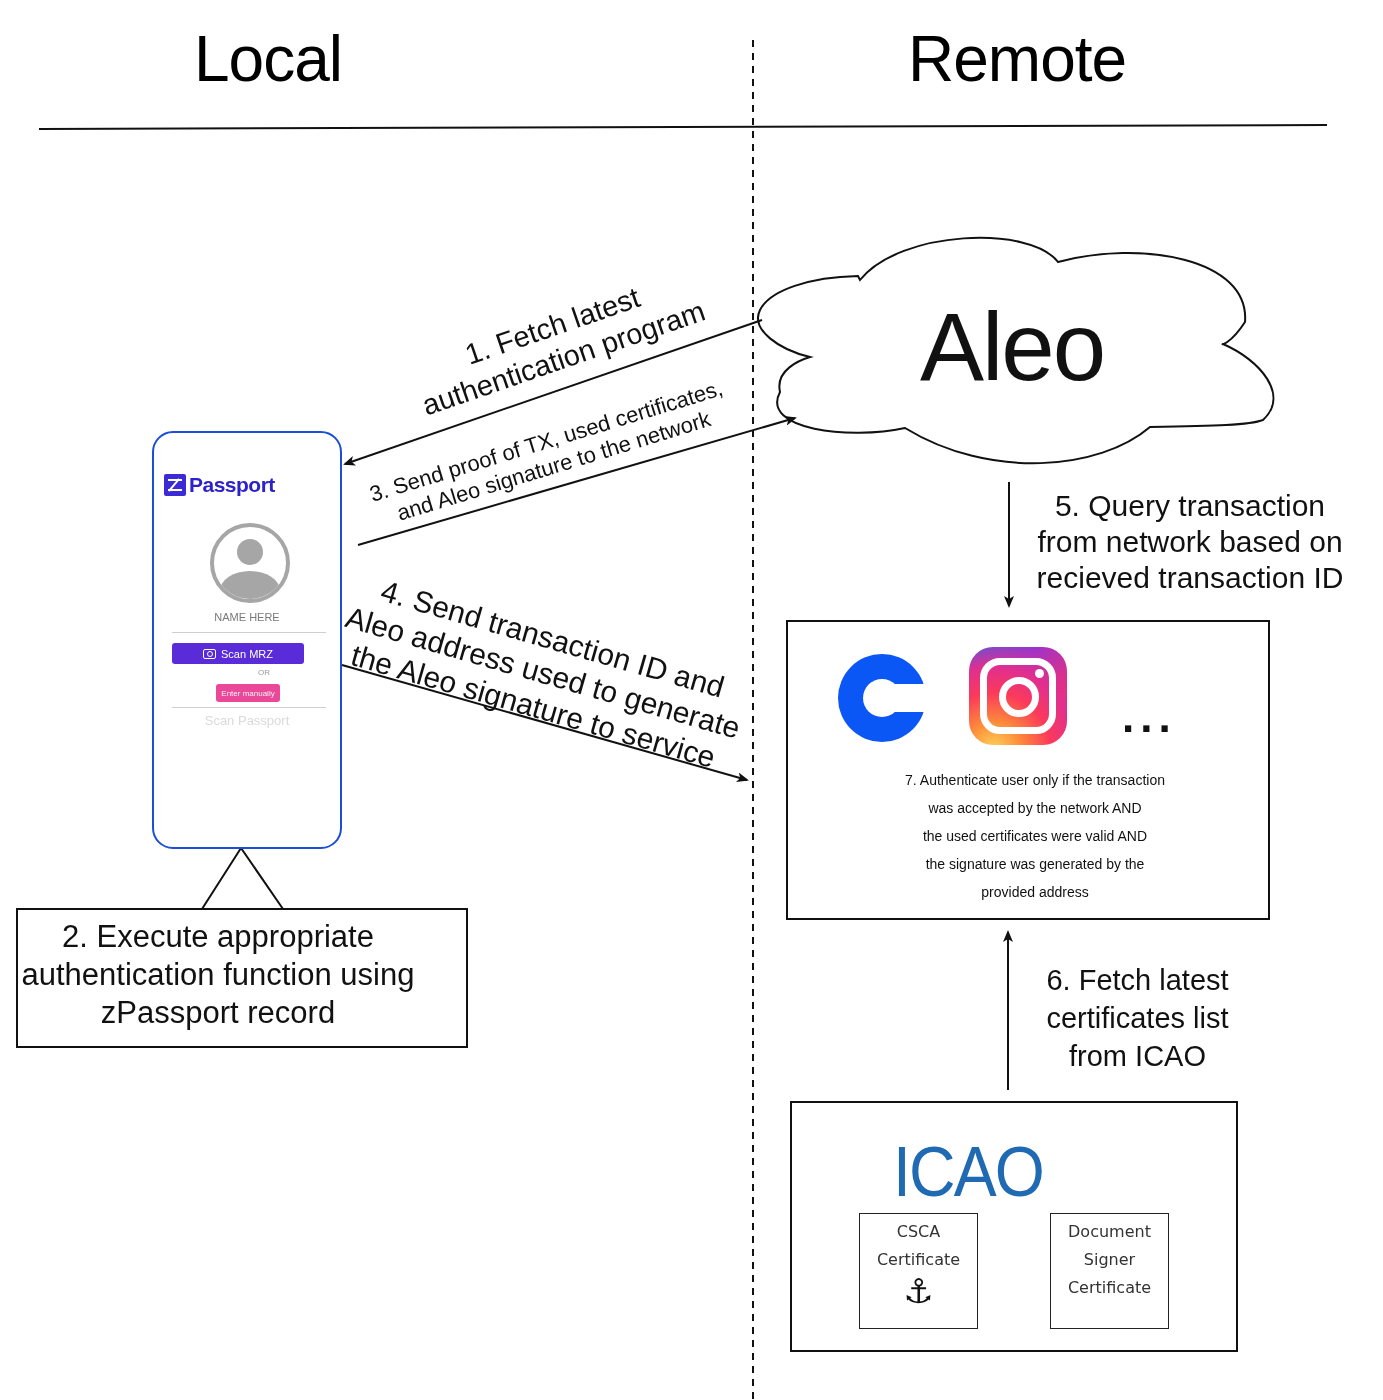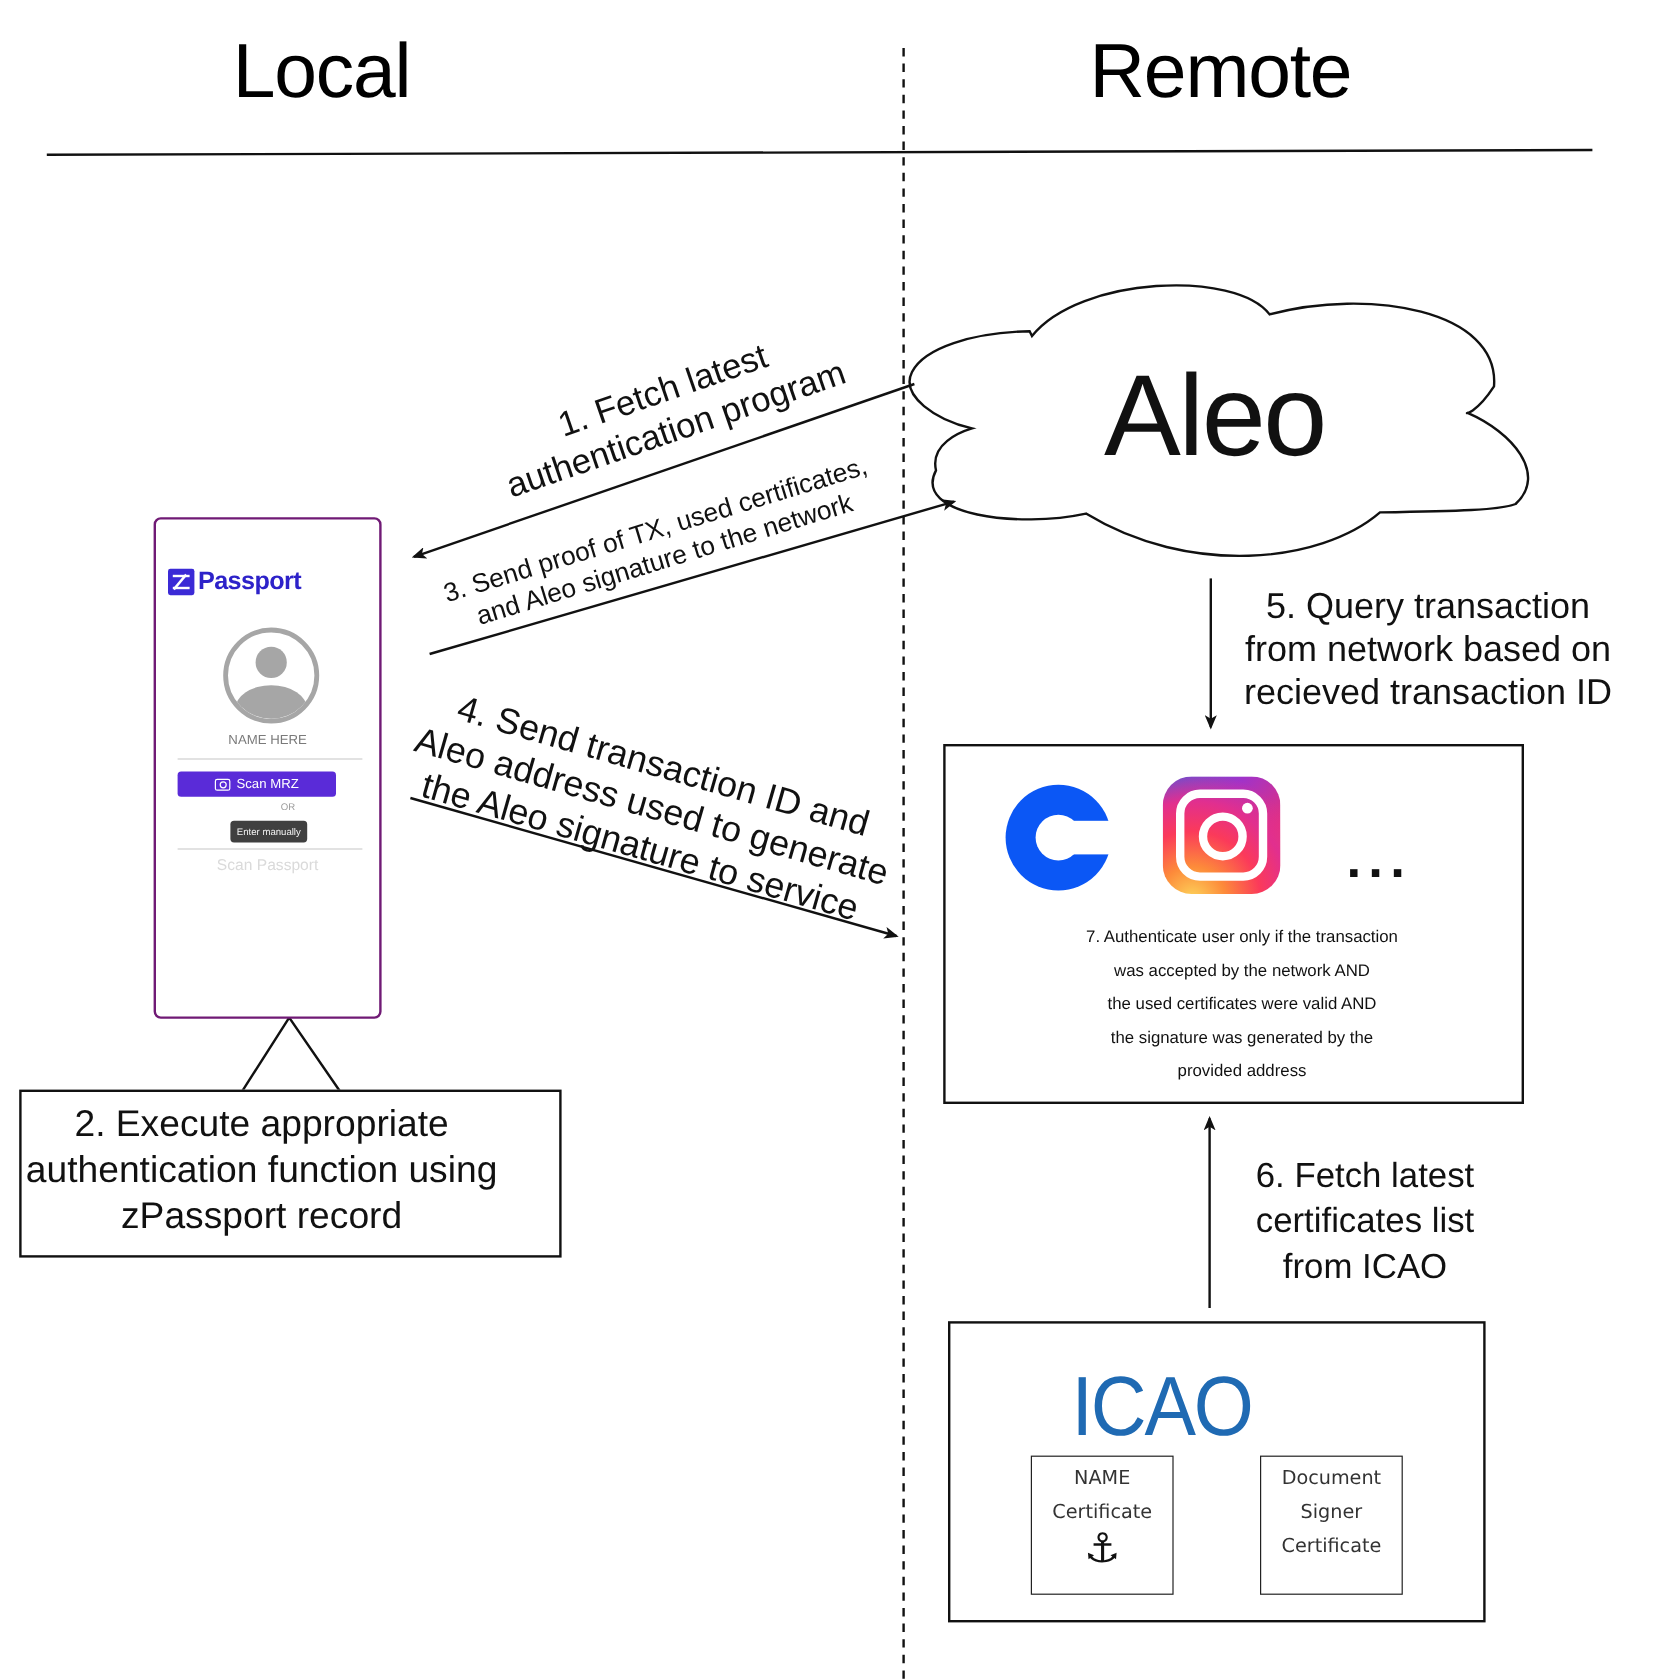--- a/index.html
+++ b/index.html
@@ -5,40 +5,40 @@
     html, body { margin: 0; padding: 0; background: #ffffff; }
     body { width: 1383px; height: 1400px; position: relative; overflow: hidden;
            font-family: "Liberation Sans", sans-serif; color: #111; }
     #diagram-svg { position: absolute; left: 0; top: 0; }
     .heading { position: absolute; font-size: 64px; font-weight: 400; letter-spacing: -1px; color: #000; }
     .label { position: absolute; text-align: center; white-space: pre-line; color: #111; line-height: 1.2; }
     .rot { transform-origin: center center; }
     .box { position: absolute; border: 2px solid #111; background: #fff; box-sizing: border-box; }
 
     
-    .phone { position: absolute; left: 128px; top: 431px; width: 190px; height: 418px;
-             border: 2px solid #701a75; border-radius: 6px; box-sizing: border-box; background: #fff; }
+    .phone { position: absolute; left: 152px; top: 431px; width: 190px; height: 418px;
+             border: 2px solid #1d4ed8; border-radius: 21px; box-sizing: border-box; background: #fff; }
     .zp-logo { position: absolute; left: 10px; top: 40px; display: flex; align-items: center; }
     .zp-mark { width: 22px; height: 22px; background: #3b2ad6; border-radius: 2px; position: relative; }
     .zp-mark::before { content: ""; position: absolute; left: 4px; top: 5px; width: 14px; height: 2px; background: #fff; }
     .zp-mark::after { content: ""; position: absolute; left: 4px; top: 15px; width: 14px; height: 2px; background: #fff; }
     .zp-mark i { position: absolute; left: 9px; top: 3px; width: 2px; height: 16px; background: #fff; transform: rotate(40deg); }
     .zp-text { font-size: 21px; font-weight: 700; color: #2d22c9; margin-left: 3px; letter-spacing: -0.5px; }
     .avatar { position: absolute; left: 56px; top: 90px; width: 72px; height: 72px; border: 4px solid #a6a6a6;
               border-radius: 50%; overflow: hidden; background: #fff; }
     .avatar .head { position: absolute; left: 23px; top: 12px; width: 26px; height: 26px; background: #a6a6a6; border-radius: 50%; }
     .avatar .body { position: absolute; left: 6px; top: 44px; width: 60px; height: 40px; background: #a6a6a6; border-radius: 50% 50% 0 0; }
     .name-here { position: absolute; left: 0; width: 186px; top: 178px; text-align: center; font-size: 11px; color: #7a7a7a; }
     .rule { position: absolute; left: 18px; width: 154px; height: 1px; background: #cfcfcf; }
     .scan-btn { position: absolute; left: 18px; top: 210px; width: 132px; height: 21px; background: #5a2bd8;
                 border-radius: 3px; color: #fff; font-size: 11px; display: flex; align-items: center; justify-content: center; }
     .cam { display: inline-block; width: 11px; height: 8px; border: 1.2px solid #fff; border-radius: 2px; margin-right: 5px; position: relative; }
     .cam::after { content: ""; position: absolute; left: 3px; top: 1.5px; width: 4px; height: 4px; border: 1px solid #fff; border-radius: 50%; }
     .or { position: absolute; left: 0; width: 220px; top: 235px; text-align: center; font-size: 8px; color: #9a9a9a; }
-    .manual-btn { position: absolute; left: 62px; top: 251px; width: 64px; height: 18px; background: #404040; border-radius: 3px;
+    .manual-btn { position: absolute; left: 62px; top: 251px; width: 64px; height: 18px; background: #ec4899; border-radius: 3px;
                   color: #f4f4f4; font-size: 8px; display: flex; align-items: center; justify-content: center; }
     .scan-passport { position: absolute; left: 0; width: 186px; top: 280px; text-align: center; font-size: 13px; color: #dadada; }
 
     
     .aleo-text { position: absolute; left: 920px; top: 292px; font-size: 96px; font-weight: 400; letter-spacing: -2px; color: #111; }
 
     
     .coinbase { position: absolute; left: 838px; top: 654px; width: 88px; height: 88px; border-radius: 50%; background: #0b57f5; }
     .coinbase::before { content: ""; position: absolute; left: 25px; top: 25px; width: 38px; height: 38px; border-radius: 50%; background: #fff; }
     .coinbase::after { content: ""; position: absolute; left: 50px; top: 30px; width: 40px; height: 28px; background: #fff; }
@@ -158,19 +158,19 @@
 the signature was generated by the
 provided address</div>
 
 <div class="label" style="left:1020px; top:961px; width:235px; font-size:29px; line-height:38px;">6. Fetch latest
 certificates list
 from ICAO</div>
 
 <div class="box" style="left:790px; top:1101px; width:448px; height:251px;"></div>
 <div class="icao-text">ICAO</div>
 <div class="cert-box" style="left:859px; top:1213px; width:119px; height:116px; padding-top:4px;">
-  <div style="white-space:pre-line;">NAME
+  <div style="white-space:pre-line;">CSCA
 Certificate</div>
   <div class="anchor">⚓</div>
 </div>
 <div class="cert-box" style="left:1050px; top:1213px; width:119px; height:116px; padding-top:4px; white-space:pre-line;">Document
 Signer
 Certificate</div>
 
 </body></html>

